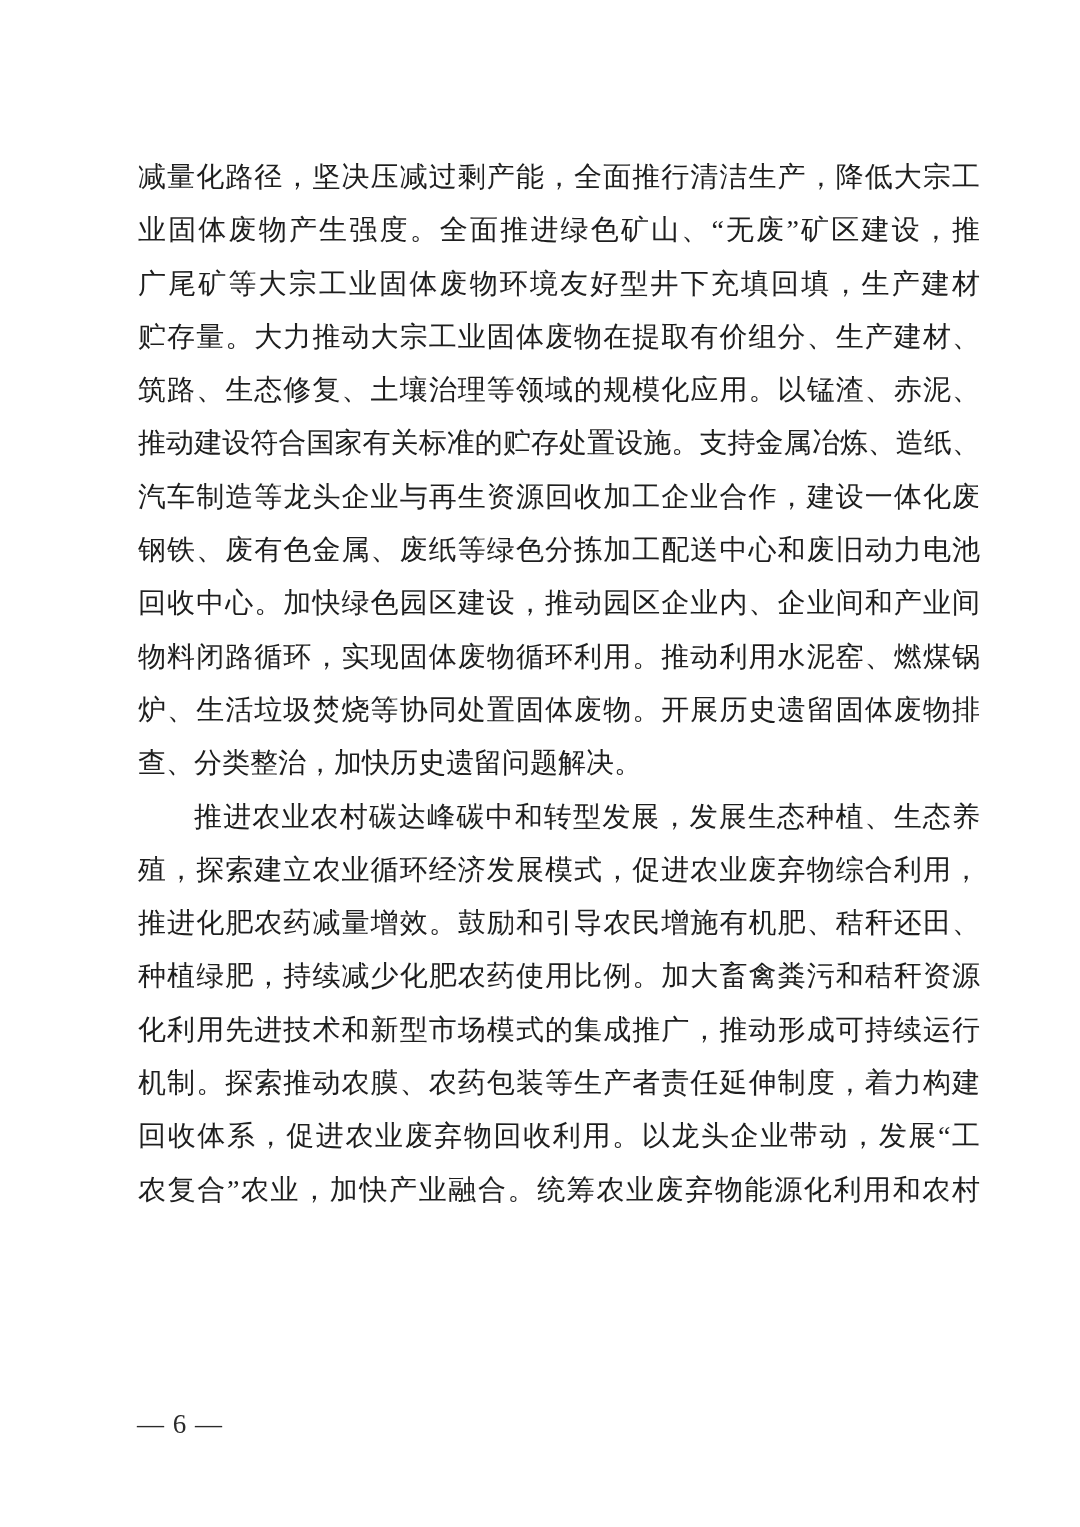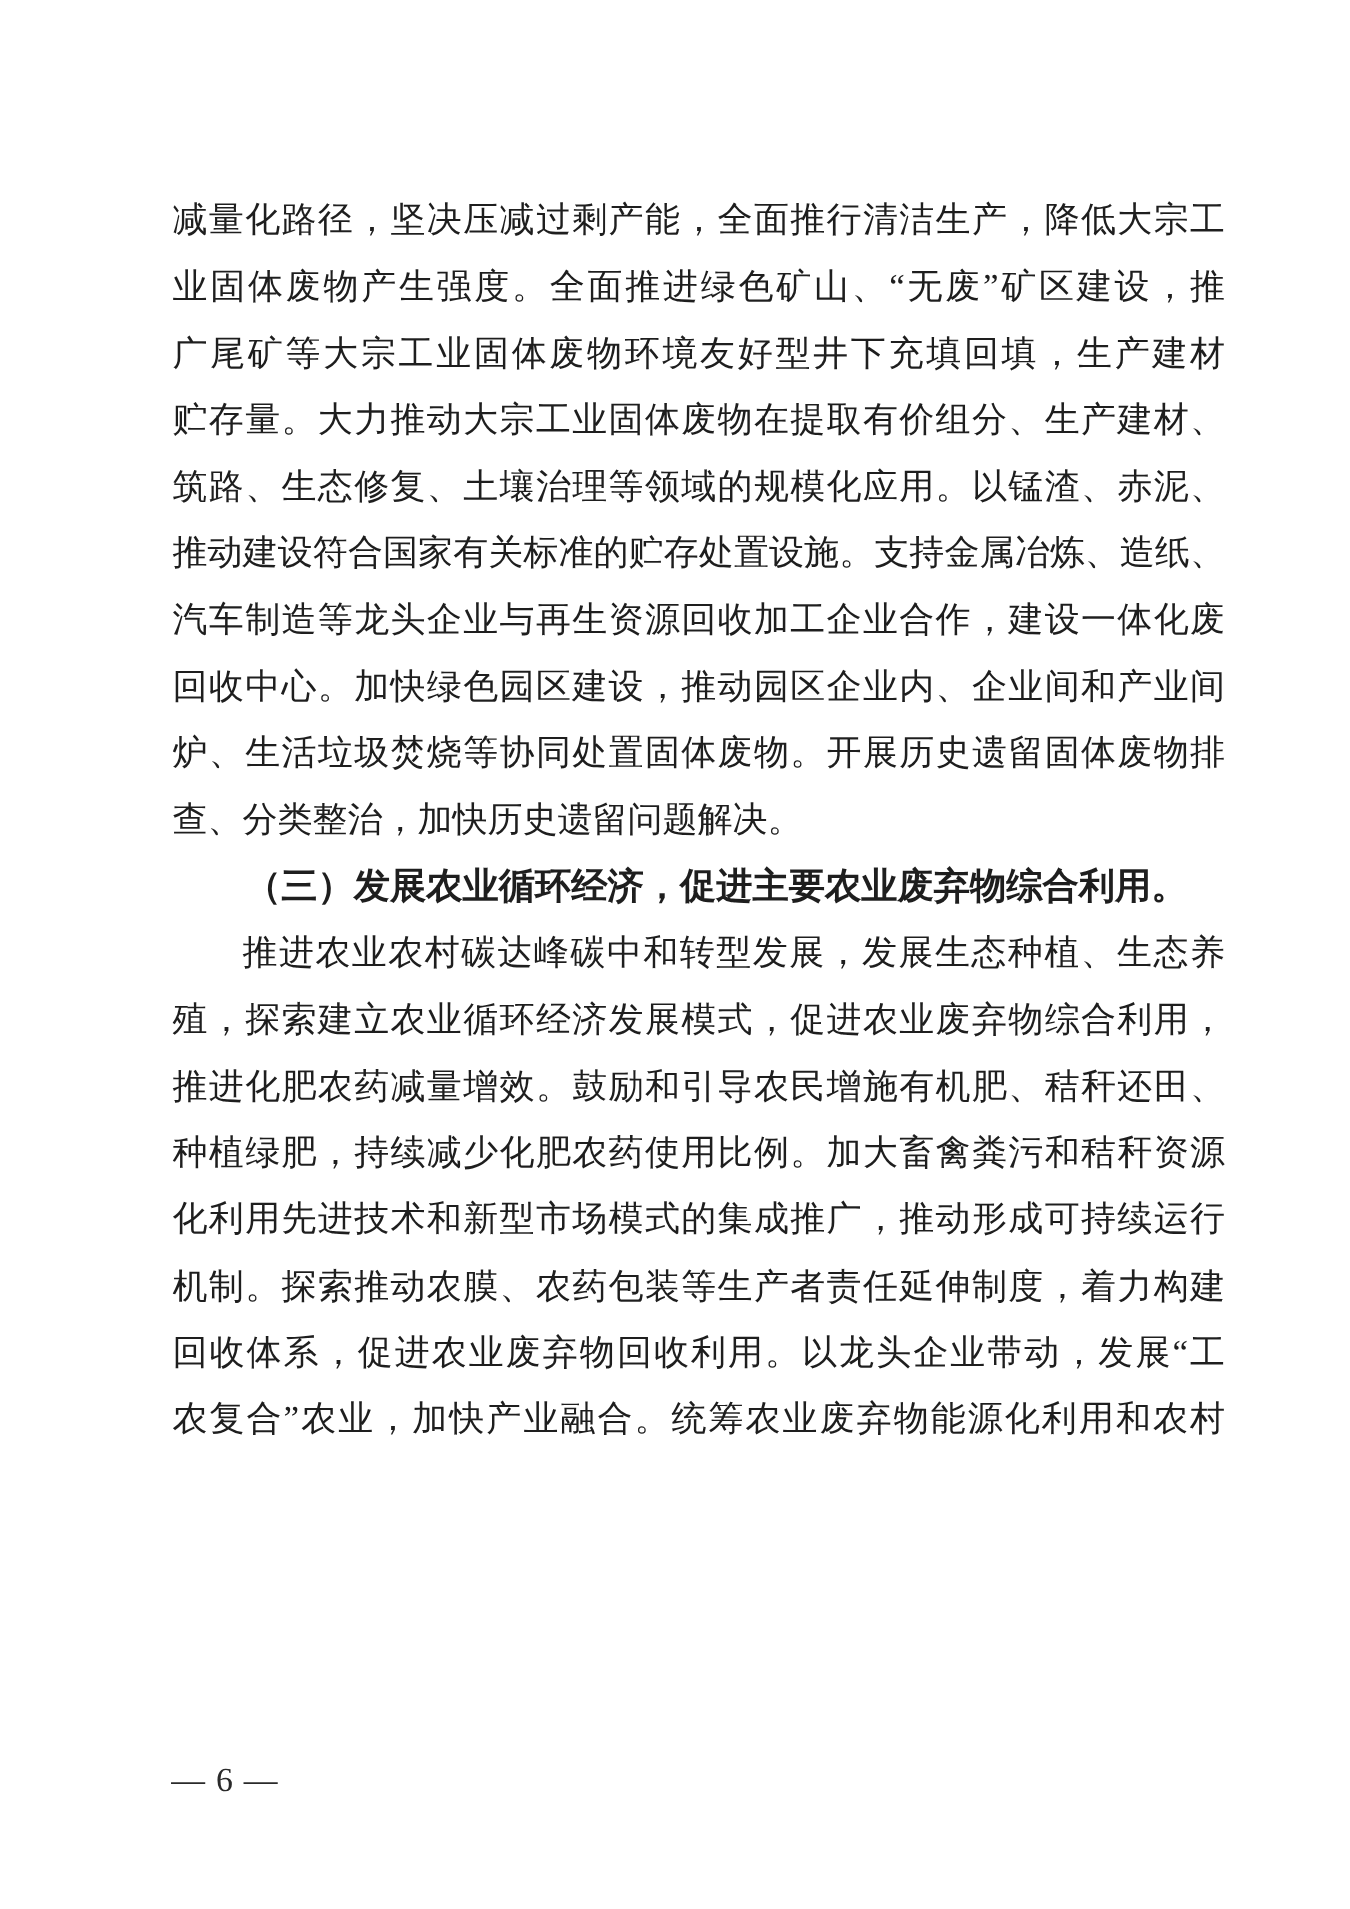--- a/index.html
+++ b/index.html
@@ -66,26 +66,25 @@
 <div class="page">
   <div class="text-block" id="text-block">
       <div class="para body">
         <div class="line">减量化路径，坚决压减过剩产能，全面推行清洁生产，降低大宗工</div>
         <div class="line">业固体废物产生强度。全面推进绿色矿山、“无废”矿区建设，推</div>
         <div class="line">广尾矿等大宗工业固体废物环境友好型井下充填回填，生产建材</div>
         <div class="line">贮存量。大力推动大宗工业固体废物在提取有价组分、生产建材、</div>
         <div class="line">筑路、生态修复、土壤治理等领域的规模化应用。以锰渣、赤泥、</div>
         <div class="line">推动建设符合国家有关标准的贮存处置设施。支持金属冶炼、造纸、</div>
         <div class="line">汽车制造等龙头企业与再生资源回收加工企业合作，建设一体化废</div>
+        <div class="line">钢铁、废有色金属、废纸等绿色分拣加工配送中心和废旧动力电池</div>
         <div class="line">回收中心。加快绿色园区建设，推动园区企业内、企业间和产业间</div>
+        <div class="line">物料闭路循环，实现固体废物循环利用。推动利用水泥窑、燃煤锅</div>
         <div class="line">炉、生活垃圾焚烧等协同处置固体废物。开展历史遗留固体废物排</div>
         <div class="line last-line">查、分类整治，加快历史遗留问题解决。</div>
-      </div>
-      <div class="para heading">
-        <div class="line indent last-line">（三）发展农业循环经济，促进主要农业废弃物综合利用。</div>
       </div>
       <div class="para body">
         <div class="line indent">推进农业农村碳达峰碳中和转型发展，发展生态种植、生态养</div>
         <div class="line">殖，探索建立农业循环经济发展模式，促进农业废弃物综合利用，</div>
         <div class="line">推进化肥农药减量增效。鼓励和引导农民增施有机肥、秸秆还田、</div>
         <div class="line">种植绿肥，持续减少化肥农药使用比例。加大畜禽粪污和秸秆资源</div>
         <div class="line">化利用先进技术和新型市场模式的集成推广，推动形成可持续运行</div>
         <div class="line">机制。探索推动农膜、农药包装等生产者责任延伸制度，着力构建</div>
         <div class="line">回收体系，促进农业废弃物回收利用。以龙头企业带动，发展“工</div>
         <div class="line">农复合”农业，加快产业融合。统筹农业废弃物能源化利用和农村</div>

